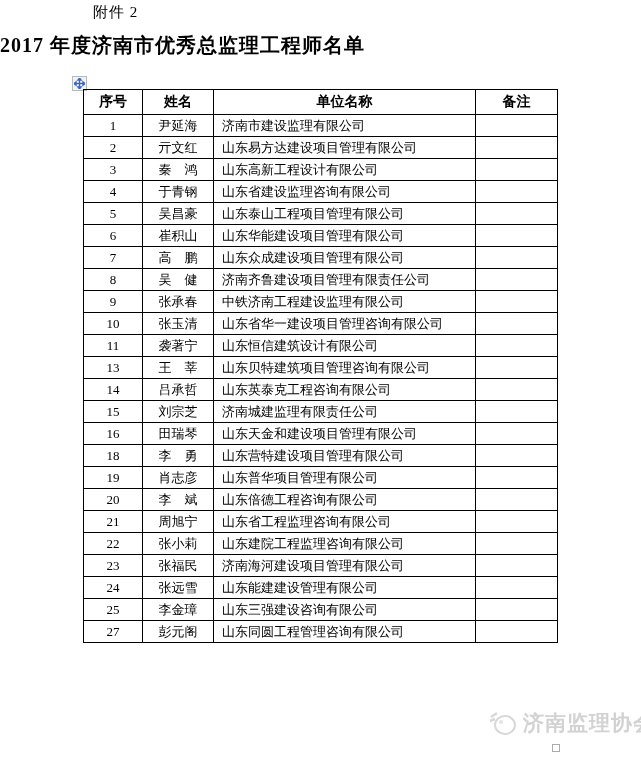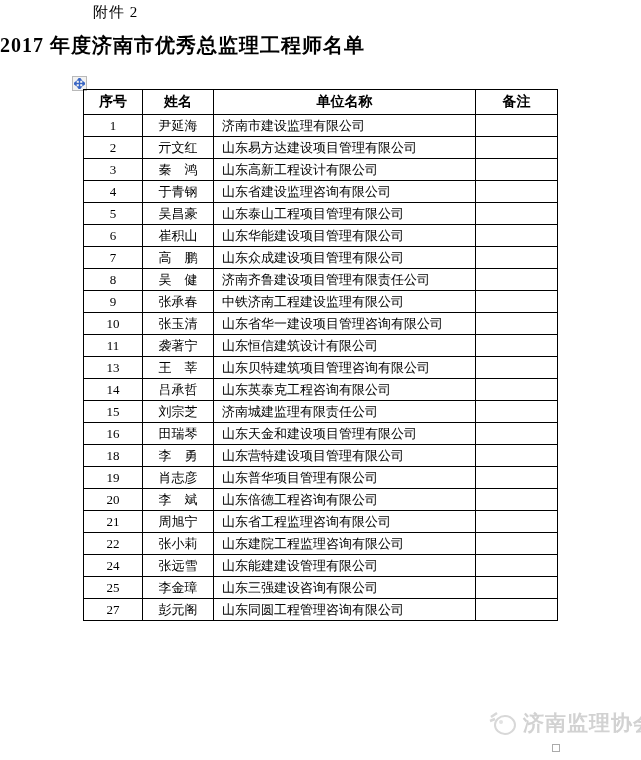--- a/index.html
+++ b/index.html
@@ -263,20 +263,26 @@
         <td class="col-company">山东省工程监理咨询有限公司</td>
         <td class="col-remark"></td>
       </tr>
       <tr>
         <td class="col-no">22</td>
         <td class="col-name">张小莉</td>
         <td class="col-company">山东建院工程监理咨询有限公司</td>
         <td class="col-remark"></td>
       </tr>
       <tr>
+        <td class="col-no">23</td>
+        <td class="col-name">张福民</td>
+        <td class="col-company">济南海河建设项目管理有限公司</td>
+        <td class="col-remark"></td>
+      </tr>
+      <tr>
         <td class="col-no">24</td>
         <td class="col-name">张远雪</td>
         <td class="col-company">山东能建建设管理有限公司</td>
         <td class="col-remark"></td>
       </tr>
       <tr>
         <td class="col-no">25</td>
         <td class="col-name">李金璋</td>
         <td class="col-company">山东三强建设咨询有限公司</td>
         <td class="col-remark"></td>

